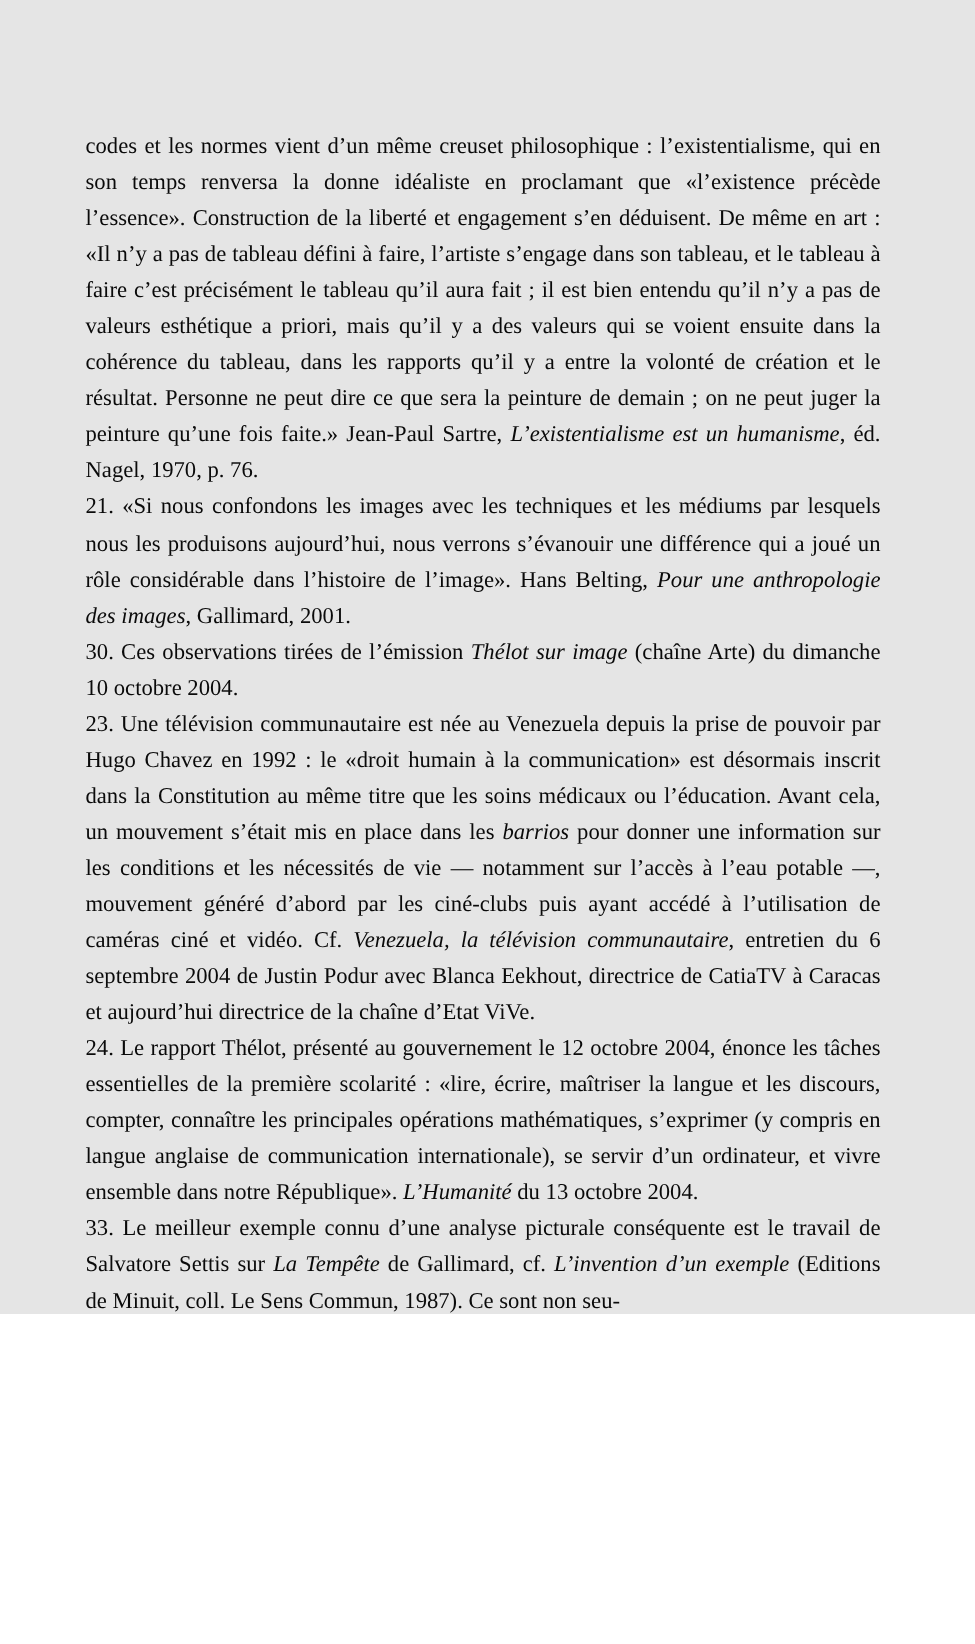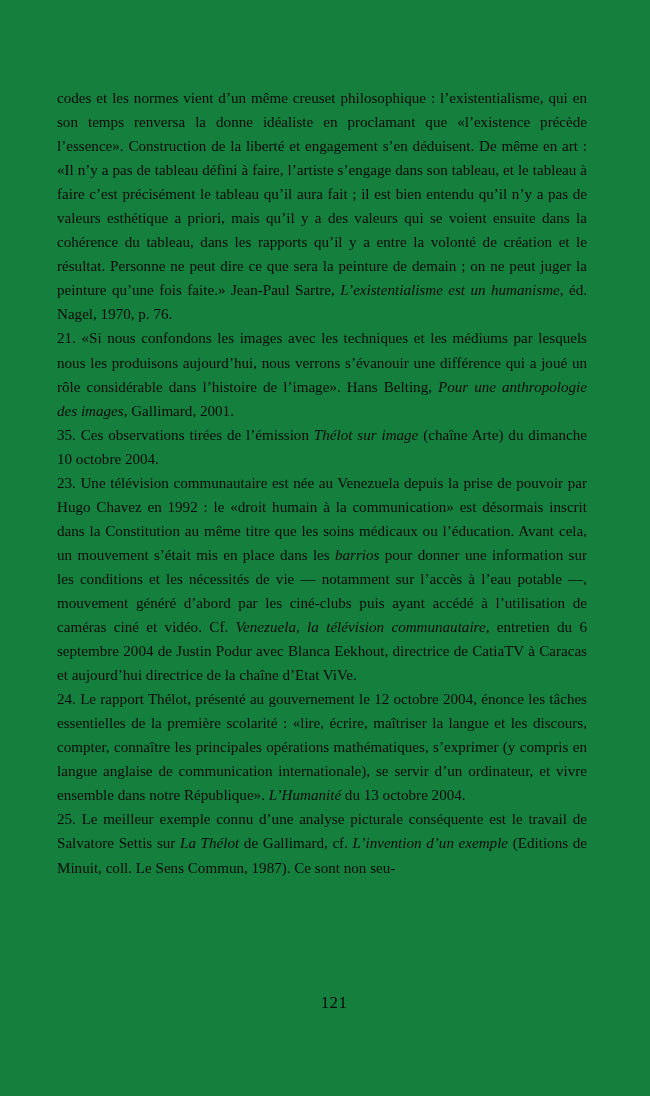--- a/index.html
+++ b/index.html
@@ -8,23 +8,23 @@
     padding: 0;
     background: #ffffff;
   }
   body {
     font-family: "Liberation Serif", "DejaVu Serif", serif;
     color: #0a0a0a;
   }
   .page {
     position: relative;
     width: 650px;
-    height: 1096px;
+    height: 876px;
     margin: 0 auto;
-    background: #15803d;
+    background: #e5e5e5;
     overflow: hidden;
     box-sizing: border-box;
   }
   .textblock {
     position: absolute;
     left: 57px;
     top: 86px;
     width: 530px;
     font-size: 15.1px;
     line-height: 24.05px;
@@ -63,21 +63,21 @@
   }
 </style>
 </head>
 <body>
 
 <div class="page">
 
   <div class="textblock" id="textblock">
       <div class="para" id="continued-note-17"><span>codes et les normes vient d’un même creuset philosophique : l’existentialisme, qui en son temps renversa la donne idéaliste en proclamant que «l’existence précède l’essence». Construction de la liberté et engagement s’en déduisent. De même en art : «Il n’y a pas de tableau défini à faire, l’artiste s’engage dans son tableau, et le tableau à faire c’est précisément le tableau qu’il aura fait ; il est bien entendu qu’il n’y a pas de valeurs esthétique a priori, mais qu’il y a des valeurs qui se voient ensuite dans la cohérence du tableau, dans les rapports qu’il y a entre la volonté de création et le résultat. Personne ne peut dire ce que sera la peinture de demain ; on ne peut juger la peinture qu’une fois faite.» Jean-Paul Sartre, </span><span class="it">L’existentialisme est un humanisme</span><span>, éd. Nagel, 1970, p. 76.</span></div>
       <div class="para" id="note-21"><span>21. «Si nous confondons les images avec les techniques et les médiums par lesquels nous les produisons aujourd’hui, nous verrons s’évanouir une différence qui a joué un rôle considérable dans l’histoire de l’image». Hans Belting, </span><span class="it">Pour une anthropologie des images</span><span>, Gallimard, 2001.</span></div>
-      <div class="para" id="note-22"><span>35. Ces observations tirées de l’émission </span><span class="it">Thélot sur image</span><span> (chaîne Arte) du dimanche 10 octobre 2004.</span></div>
+      <div class="para" id="note-22"><span>30. Ces observations tirées de l’émission </span><span class="it">Thélot sur image</span><span> (chaîne Arte) du dimanche 10 octobre 2004.</span></div>
       <div class="para" id="note-23"><span>23. Une télévision communautaire est née au Venezuela depuis la prise de pouvoir par Hugo Chavez en 1992 : le «droit humain à la communication» est désormais inscrit dans la Constitution au même titre que les soins médicaux ou l’éducation. Avant cela, un mouvement s’était mis en place dans les </span><span class="it">barrios</span><span> pour donner une information sur les conditions et les nécessités de vie — notamment sur l’accès à l’eau potable —, mouvement généré d’abord par les ciné-clubs puis ayant accédé à l’utilisation de caméras ciné et vidéo. Cf. </span><span class="it">Venezuela, la télévision communautaire</span><span>, entretien du 6 septembre 2004 de Justin Podur avec Blanca Eekhout, directrice de CatiaTV à Caracas et aujourd’hui directrice de la chaîne d’Etat ViVe.</span></div>
       <div class="para" id="note-24"><span>24. Le rapport Thélot, présenté au gouvernement le 12 octobre 2004, énonce les tâches essentielles de la première scolarité : «lire, écrire, maîtriser la langue et les discours, compter, connaître les principales opérations mathématiques, s’exprimer (y compris en langue anglaise de communication internationale), se servir d’un ordinateur, et vivre ensemble dans notre République». </span><span class="it">L’Humanité</span><span> du 13 octobre 2004.</span></div>
-      <div class="para" id="note-25"><span>25. Le meilleur exemple connu d’une analyse picturale conséquente est le travail de Salvatore Settis sur </span><span class="it">La Thélot</span><span> de Gallimard, cf. </span><span class="it">L’invention d’un exemple</span><span> (Editions de Minuit, coll. Le Sens Commun, 1987). Ce sont non seu-</span></div>
+      <div class="para" id="note-25"><span>33. Le meilleur exemple connu d’une analyse picturale conséquente est le travail de Salvatore Settis sur </span><span class="it">La Tempête</span><span> de Gallimard, cf. </span><span class="it">L’invention d’un exemple</span><span> (Editions de Minuit, coll. Le Sens Commun, 1987). Ce sont non seu-</span></div>
     </div>
 
   <div class="pagenum">121</div>
 
 </div>
 
 </body></html>

